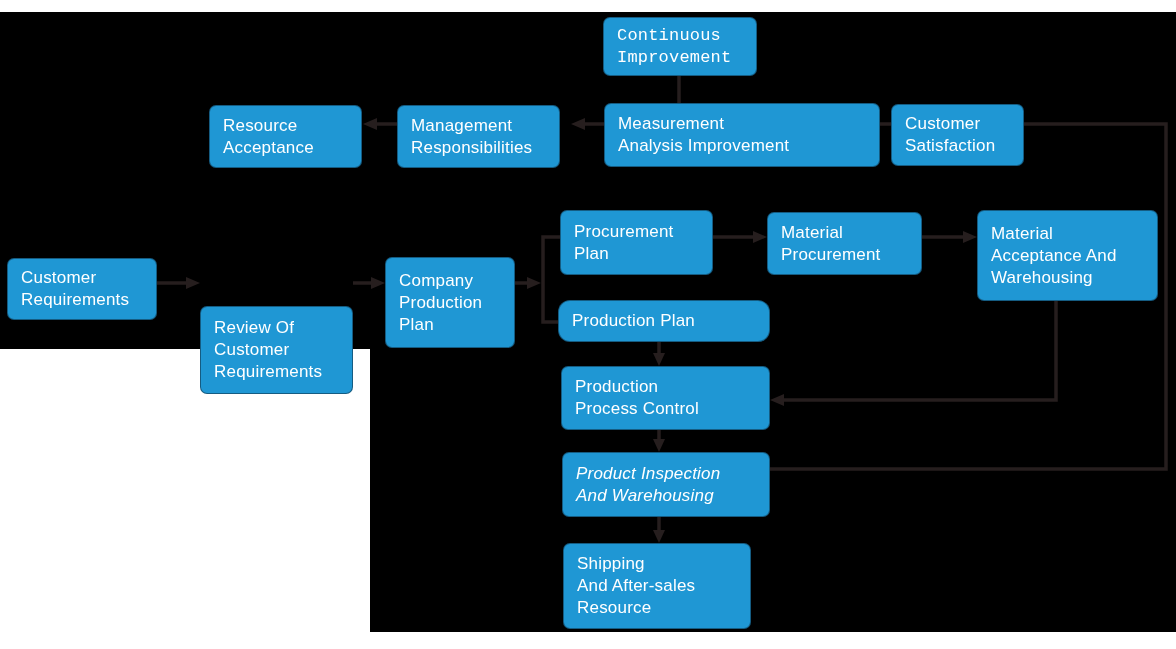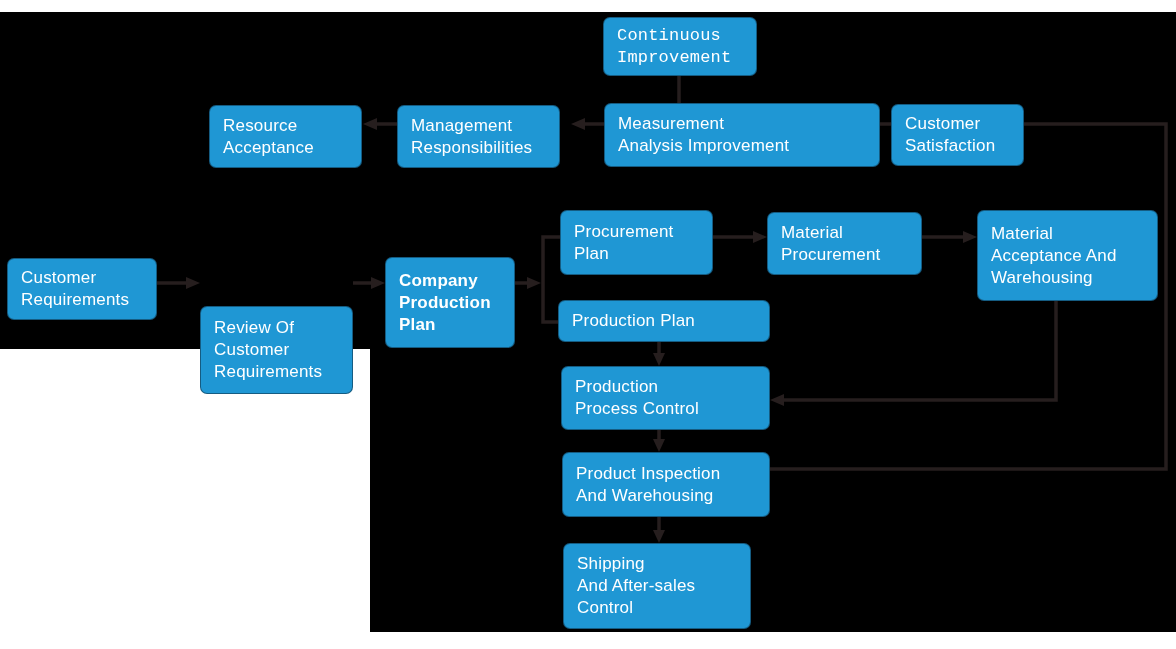--- a/index.html
+++ b/index.html
@@ -133,32 +133,32 @@
 Responsibilities</div>
       <div class="node" style="left: 604px; top: 103px; width: 276px; height: 64px;">Measurement
 Analysis Improvement</div>
       <div class="node" style="left: 891px; top: 104px; width: 133px; height: 62px;">Customer
 Satisfaction</div>
       <div class="node" style="left: 7px; top: 258px; width: 150px; height: 62px;">Customer
 Requirements</div>
       <div class="node" style="left: 200px; top: 258px; width: 153px; height: 88px; margin-top: 48px;">Review Of
 Customer
 Requirements</div>
-      <div class="node" style="left: 385px; top: 257px; width: 130px; height: 91px; font-weight: bold;">Company
+      <div class="node" style="left: 385px; top: 257px; width: 130px; height: 91px;">Company
 Production
 Plan</div>
       <div class="node" style="left: 560px; top: 210px; width: 153px; height: 65px;">Procurement
 Plan</div>
       <div class="node" style="left: 767px; top: 212px; width: 155px; height: 63px;">Material
 Procurement</div>
       <div class="node" style="left: 977px; top: 210px; width: 181px; height: 91px;">Material
 Acceptance And
 Warehousing</div>
-      <div class="node" style="left: 558px; top: 300px; width: 212px; height: 42px;">Production Plan</div>
+      <div class="node" style="left: 558px; top: 300px; width: 212px; height: 42px; border-radius: 12px;">Production Plan</div>
       <div class="node" style="left: 561px; top: 366px; width: 209px; height: 64px;">Production
 Process Control</div>
-      <div class="node" style="left: 562px; top: 452px; width: 208px; height: 65px;">Product Inspection
+      <div class="node" style="left: 562px; top: 452px; width: 208px; height: 65px; font-style: italic;">Product Inspection
 And Warehousing</div>
       <div class="node" style="left: 563px; top: 543px; width: 188px; height: 86px;">Shipping
 And After-sales
-Control</div>
+Resource</div>
     </div>
 </div>
 
 </body></html>

